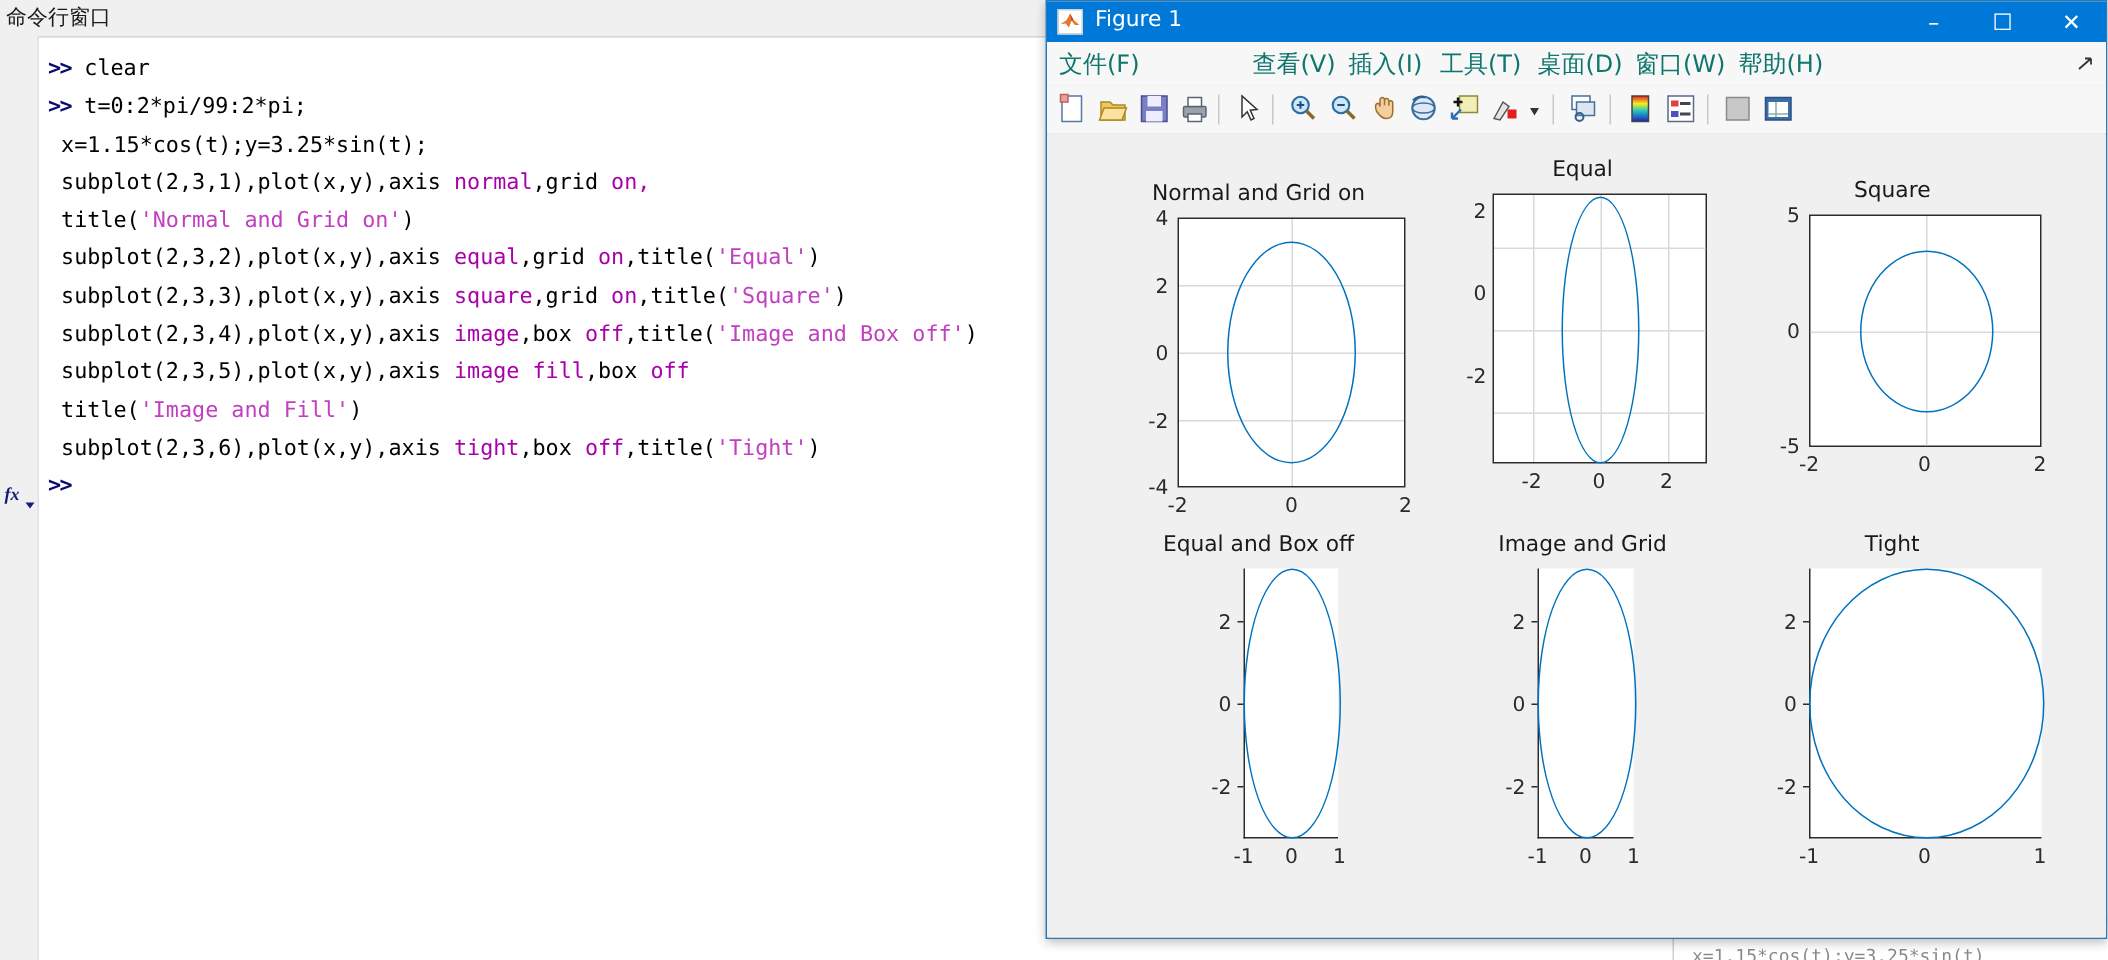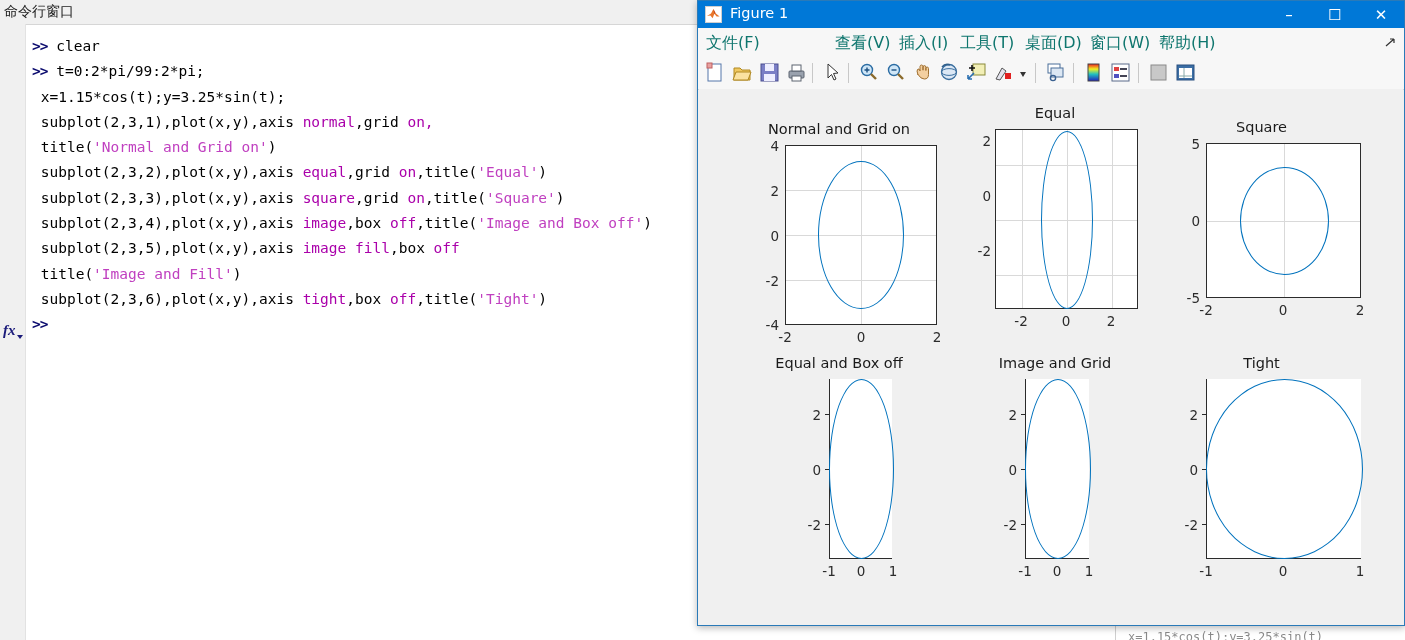--- a/index.html
+++ b/index.html
@@ -25,21 +25,21 @@
     font-size:14px;color:#1a1a1a;
     font-family:"DejaVu Sans", sans-serif;
     white-space:nowrap;
   }
   #cmd-gutter{
     position:absolute;left:0;top:24px;width:25px;height:616px;
     background:#f0f0f0;border-right:1px solid #e2e2e2;
   }
   #fx-icon{
     position:absolute;left:3px;top:322px;
-    font-size:15px;font-style:italic;font-weight:bold;
+    font-size:12px;font-style:italic;font-weight:bold;
     font-family:"Liberation Serif", serif;
     color:#1b1b7a;
   }
   #fx-icon .tri{
     display:block;position:absolute;left:14px;top:13px;
     width:0;height:0;border-left:3px solid transparent;
     border-right:3px solid transparent;border-top:4px solid #1b1b7a;
   }
   #cmd-lines{
     position:absolute;left:32px;top:34px;width:660px;

